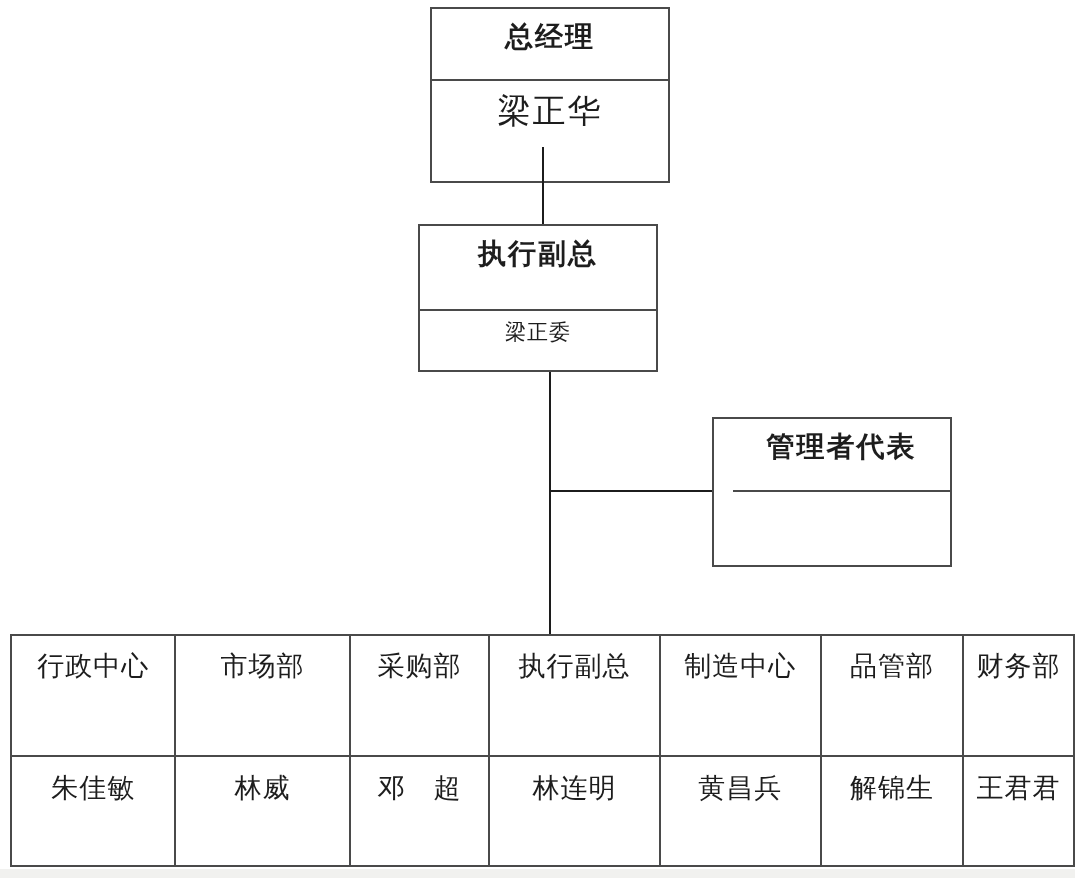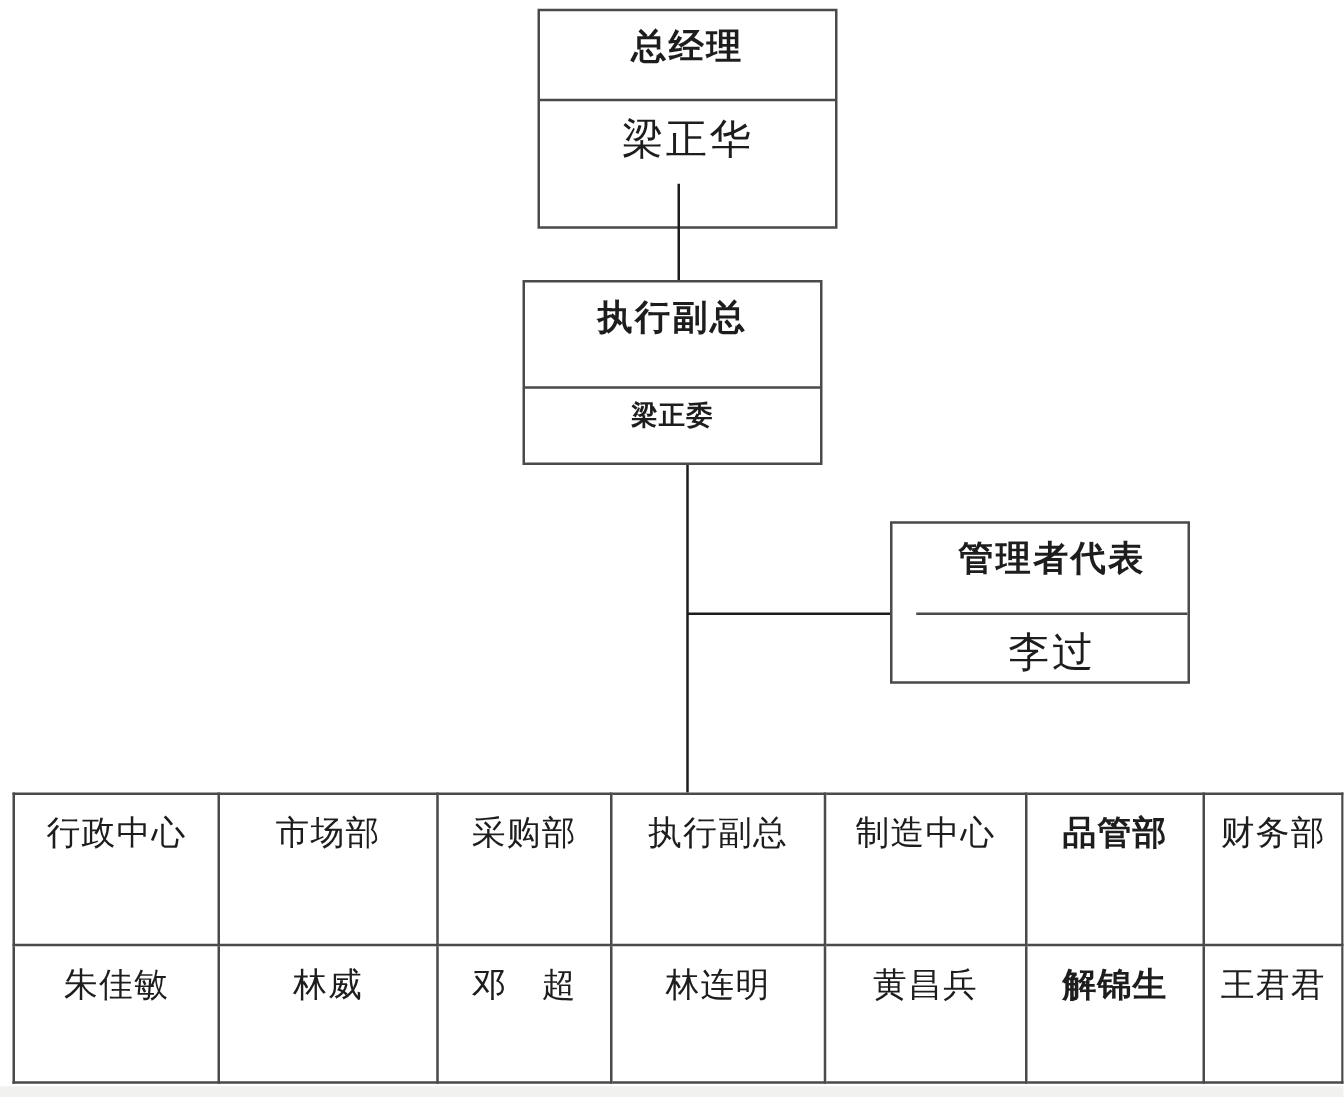--- a/index.html
+++ b/index.html
@@ -36,27 +36,26 @@
   }
   .node .sec-name {
     font-size: 33px;
     padding-top: 8px;
     letter-spacing: 2px;
   }
   .node .sec-name.small {
     font-size: 21px;
     padding-top: 7px;
     letter-spacing: 1px;
-    font-weight: bold;
   }
   #node-gm      { left: 402px; top: 7px;   width: 240px; height: 176px; margin-left: 28px; }
   #node-gm .sec-title   { height: 72px; }
   #node-evp     { left: 418px; top: 224px; width: 240px; height: 148px; }
   #node-evp .sec-title  { height: 85px; }
-  #node-mgr-rep { left: 712px; top: 417px; width: 240px; height: 130px; padding-left: 19px; }
+  #node-mgr-rep { left: 712px; top: 417px; width: 240px; height: 150px; padding-left: 19px; }
   #node-mgr-rep .sec-title { height: 73px; }
   
   .connector {
     position: absolute;
     background: #1c1c1c;
   }
   #conn-gm-evp    { left: 542px; top: 147px; width: 2px;   height: 77px; }
   #conn-evp-table { left: 549px; top: 372px; width: 2px;   height: 262px; }
   #conn-mgr-rep   { left: 550px; top: 490px; width: 162px; height: 2px; }
   
@@ -76,21 +75,21 @@
     letter-spacing: 1px;
     padding: 0;
   }
   .dept-table .row-dept td { height: 121px; padding-top: 12px; }
   .dept-table .row-head td { height: 110px; padding-top: 13px; margin-left: 34px; }
   .col-0 { width: 168px; }
   .col-1 { width: 178px; }
   .col-2 { width: 142px; }
   .col-3 { width: 174px; }
   .col-4 { width: 165px; }
-  .col-5 { width: 145px; font-weight: bold; }
+  .col-5 { width: 145px; }
   .col-6 { width: 113px; }
   
   .footer-strip {
     position: absolute;
     left: 0;
     top: 869px;
     width: 1075px;
     height: 9px;
     background: #f1f1ef;
   }
@@ -111,21 +110,20 @@
     <div class="sec sec-title">执行副总</div>
     <div class="sec sec-name small">梁正委</div>
   </div>
 
   <div class="connector" id="conn-evp-table"></div>
 
   <div class="connector" id="conn-mgr-rep"></div>
 
   <div class="node" id="node-mgr-rep">
     <div class="sec sec-title">管理者代表</div>
-    <div class="sec sec-name">李过</div>
   </div>
 
   <table class="dept-table">
     <tbody>
         <tr class="row-dept">
       <td class="col-0">行政中心</td>
       <td class="col-1">市场部</td>
       <td class="col-2">采购部</td>
       <td class="col-3">执行副总</td>
       <td class="col-4">制造中心</td>

